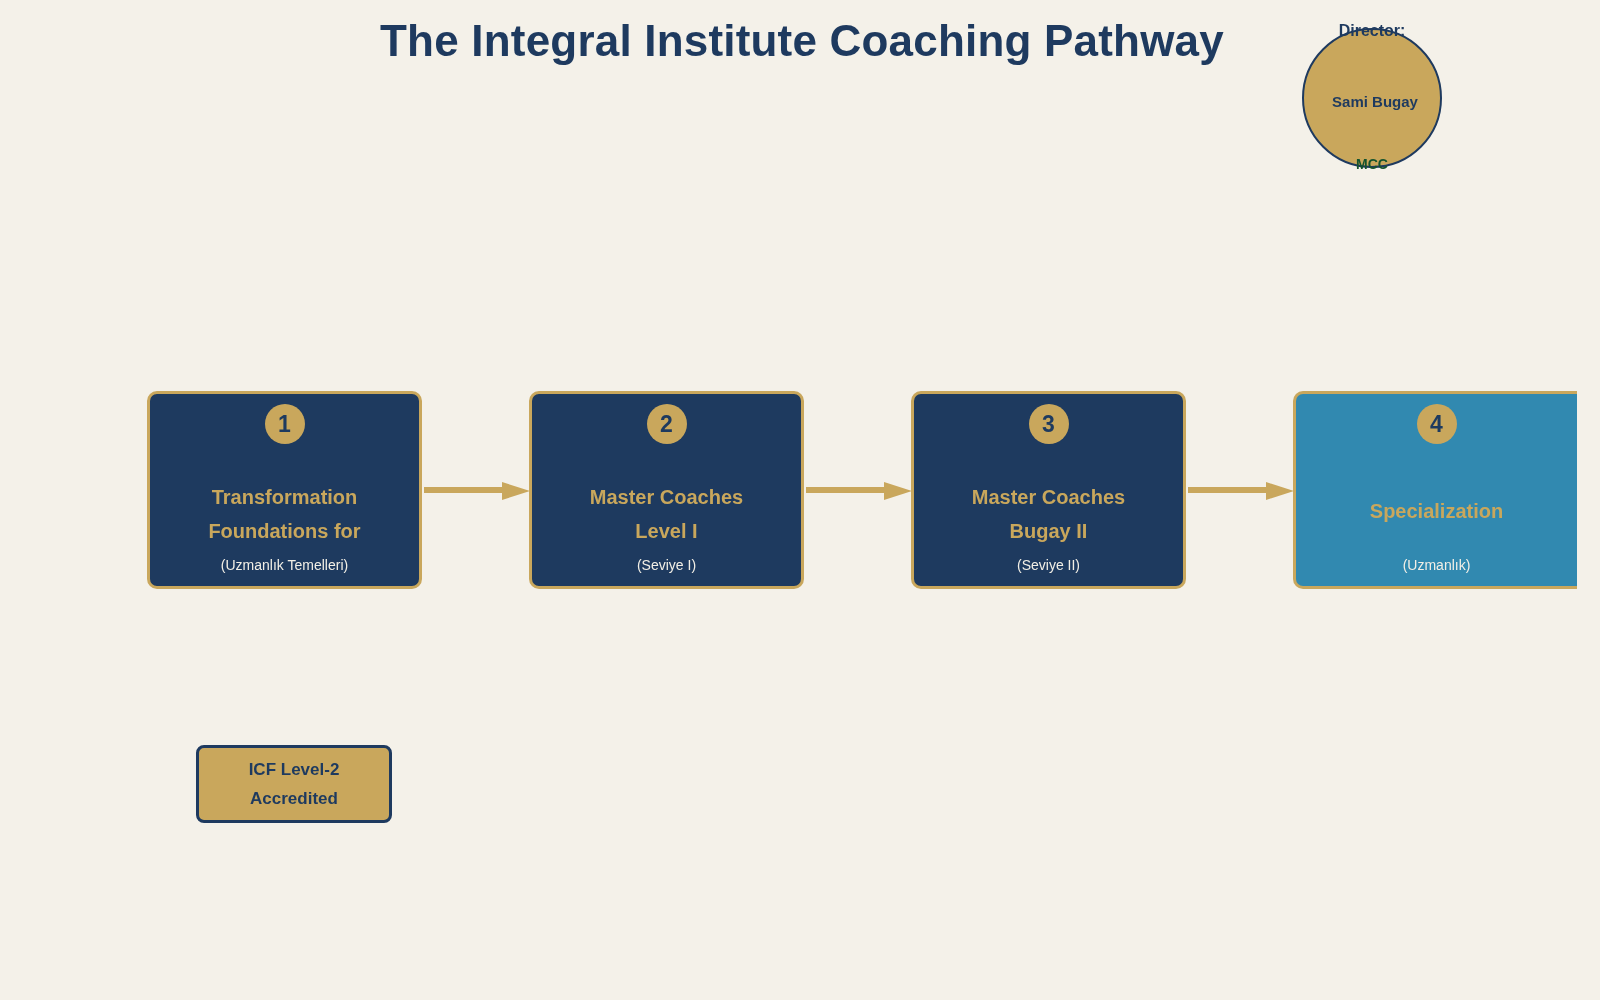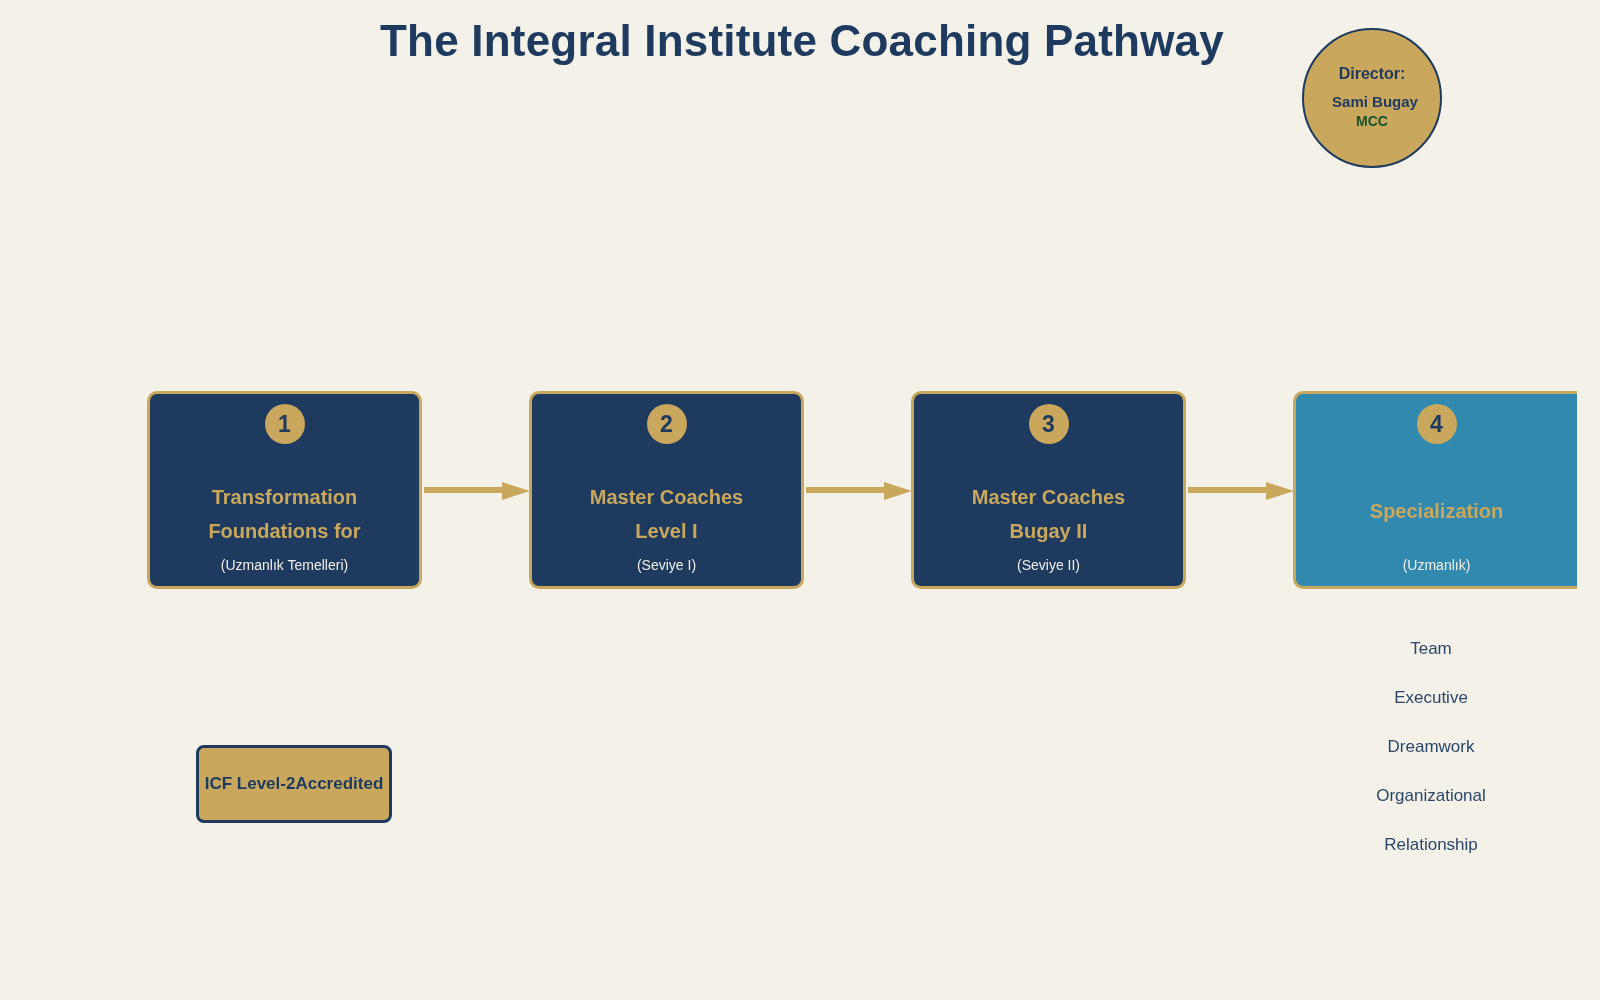--- a/index.html
+++ b/index.html
@@ -42,20 +42,21 @@
     width: 140px;
     height: 140px;
     border-radius: 50%;
     background: #c9a75c;
     border: 2px solid #1e3a5f;
     display: flex;
     flex-direction: column;
     align-items: center;
     justify-content: center;
     text-align: center;
+    gap: 43px;
   }
   .director-role {
     font-size: 16px;
     font-weight: bold;
     color: #1e3a5f;
     margin-bottom: 10px;
   }
   .director-name {
     font-size: 15px;
     font-weight: bold;
@@ -161,21 +162,21 @@
   .accreditation {
     position: absolute;
     left: 196px;
     top: 745px;
     width: 196px;
     height: 78px;
     border-radius: 8px;
     background: #c9a75c;
     border: 3px solid #1e3a5f;
     display: flex;
-    flex-direction: row;
+    flex-direction: column;
     align-items: center;
     justify-content: center;
     text-align: center;
   }
   .accreditation span {
     font-size: 17px;
     font-weight: bold;
     color: #1e3a5f;
     line-height: 1.72;
   }
@@ -257,21 +258,14 @@
       <div>Specialization</div>
     </div>
     <div class="stage-sub">(Uzmanlık)</div>
   </div>
 
   <div class="accreditation">
     <span>ICF Level-2</span>
     <span>Accredited</span>
   </div>
 
-  <div class="spec-list">
-    <div class="spec-item">Team</div>
-    <div class="spec-item">Executive</div>
-    <div class="spec-item">Dreamwork</div>
-    <div class="spec-item">Organizational</div>
-    <div class="spec-item">Relationship</div>
-  </div>
 
 </div>
 
 </body></html>

